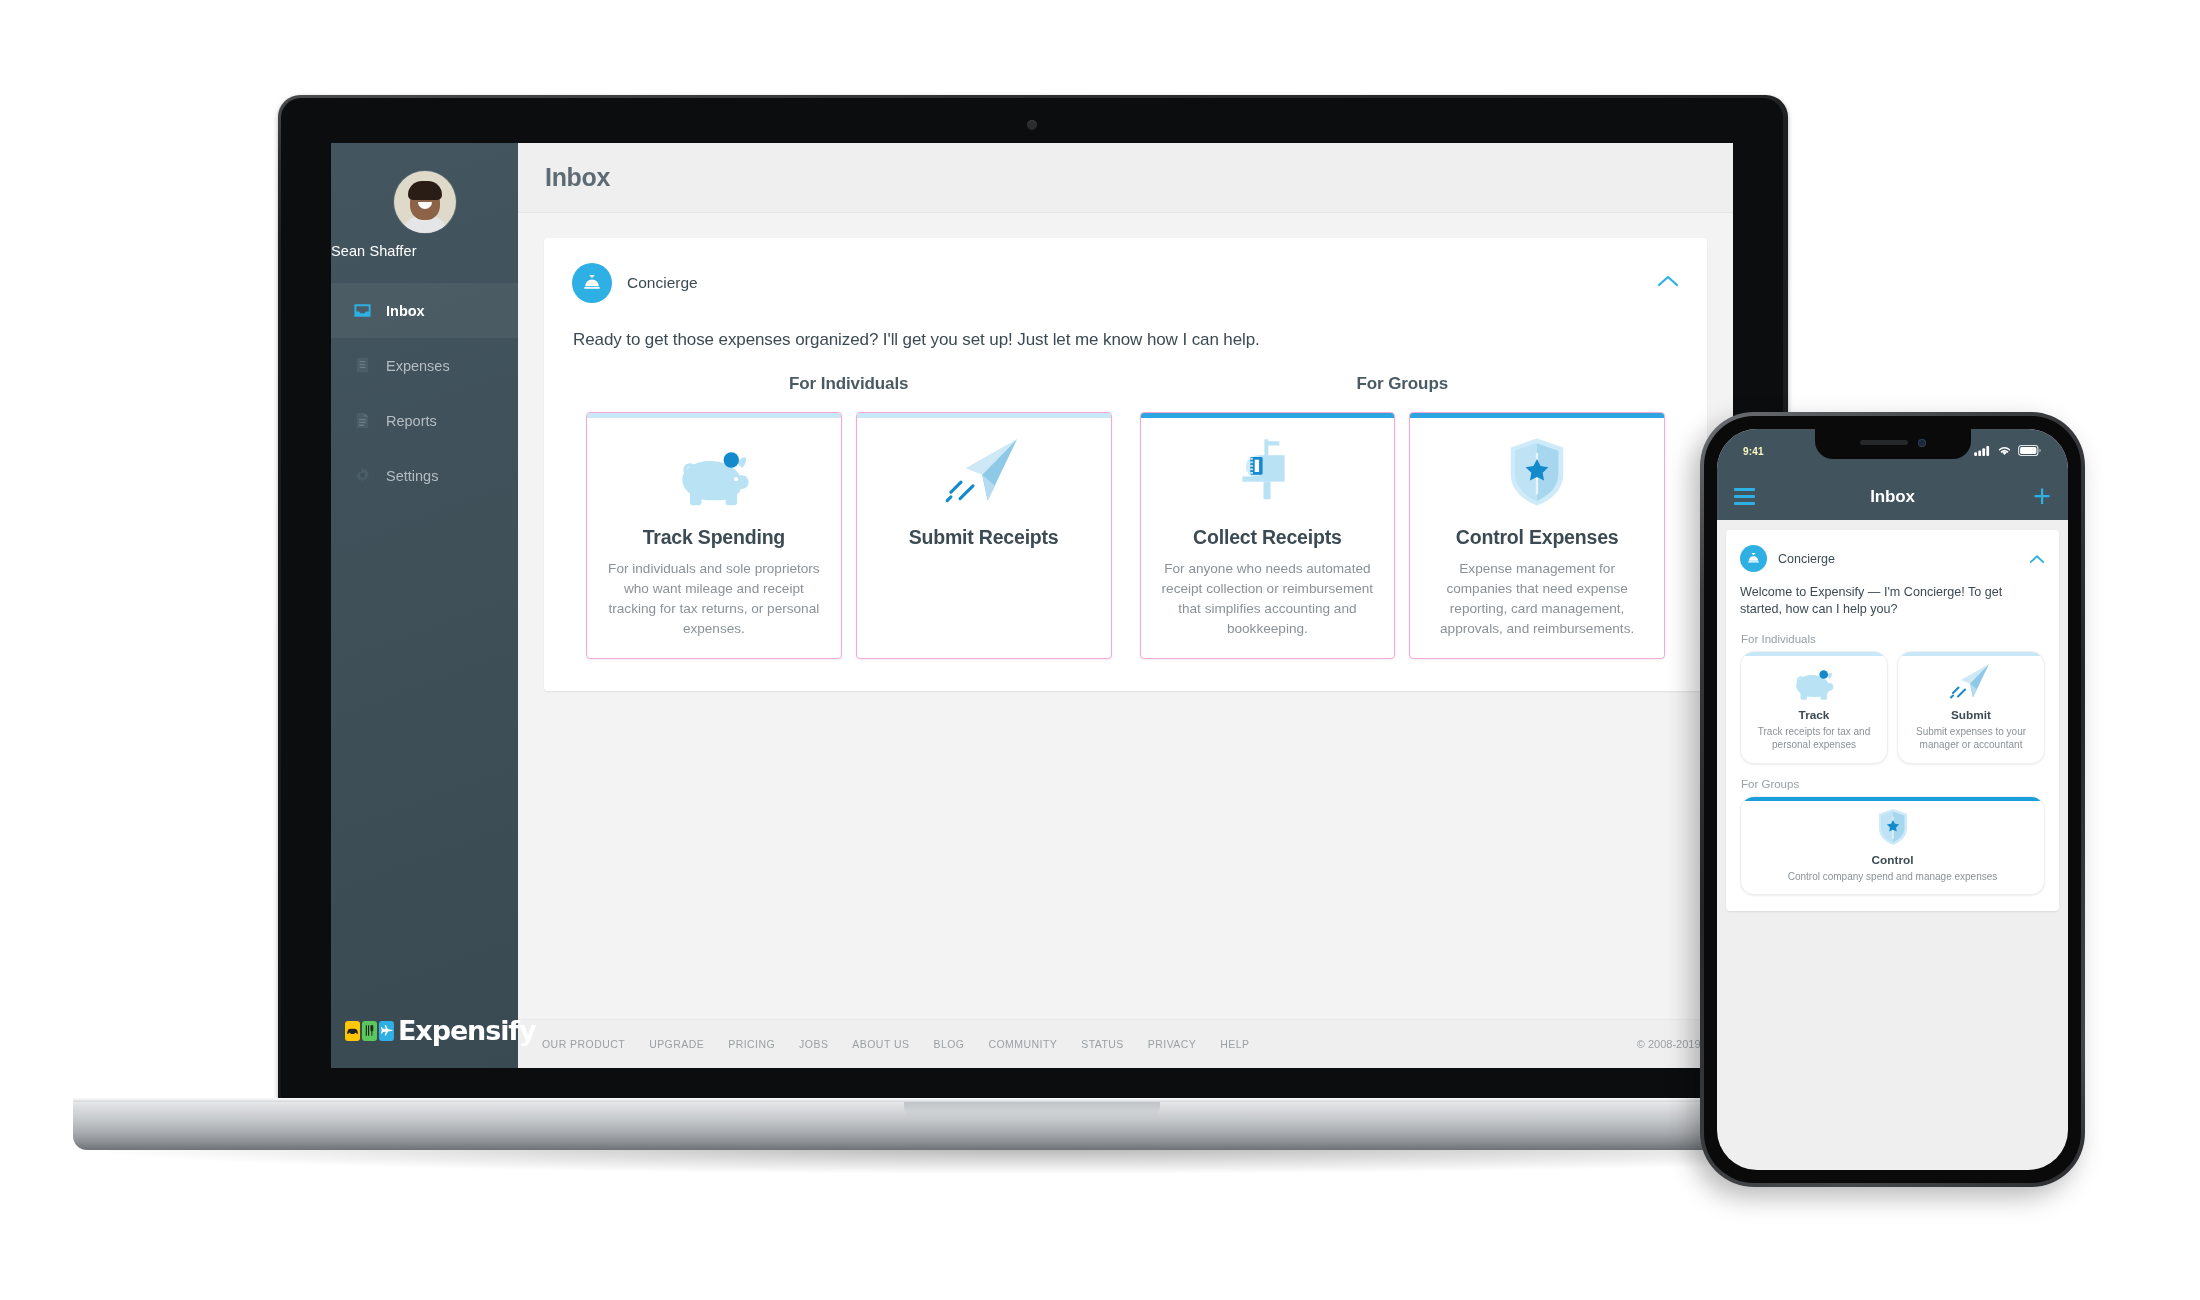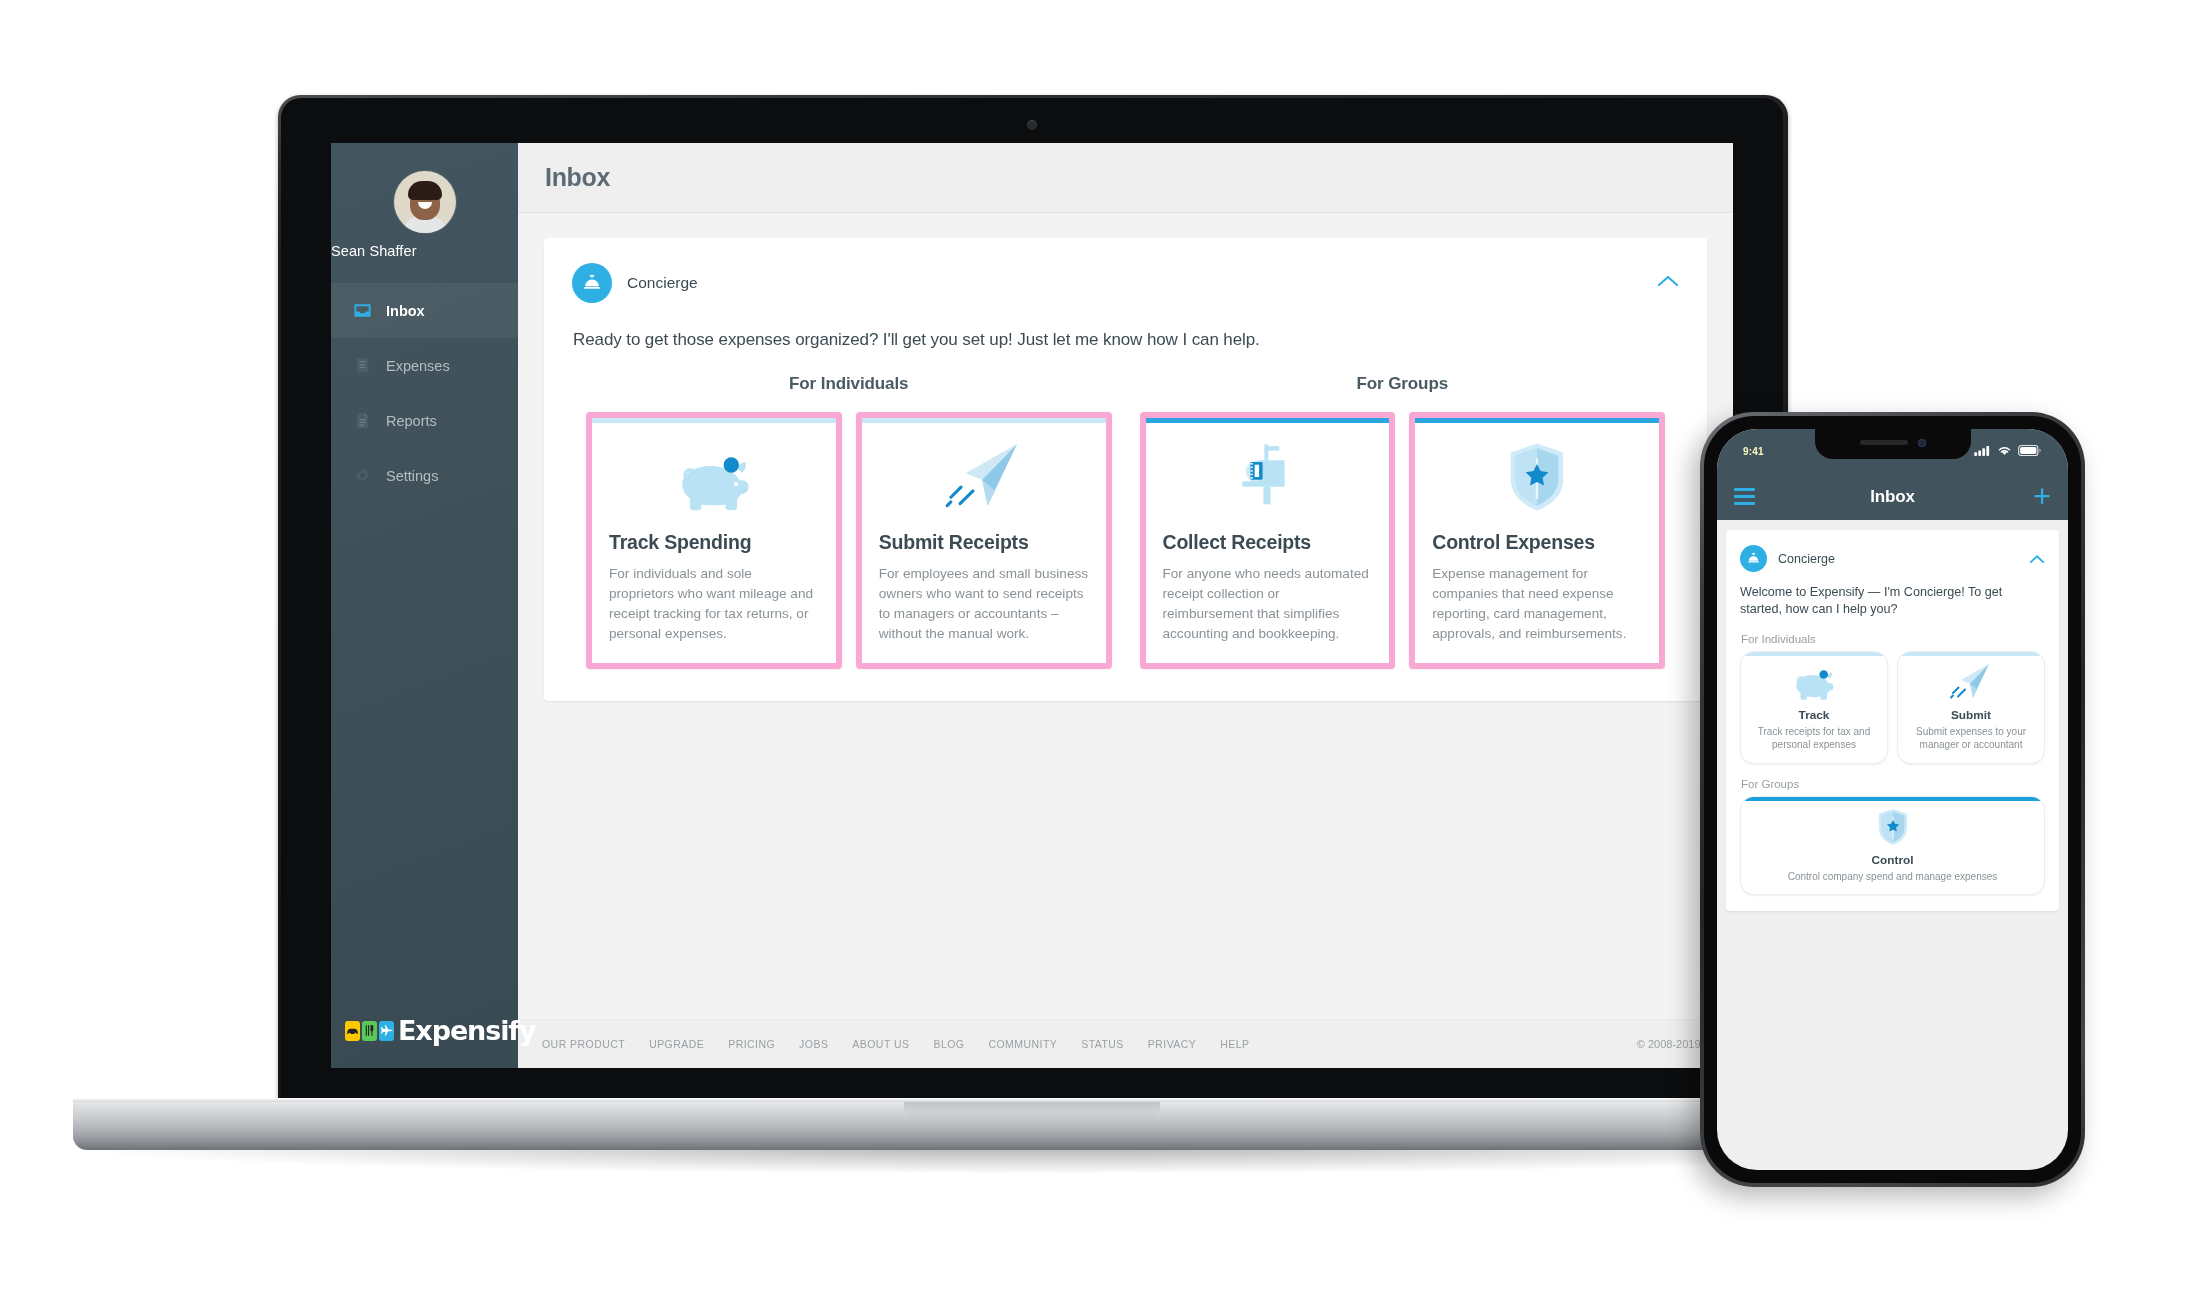--- a/index.html
+++ b/index.html
@@ -95,23 +95,23 @@
   .concierge-av{width:40px;height:40px;border-radius:50%;background:#2eb0e4;display:flex;align-items:center;justify-content:center;flex:0 0 40px;}
   .concierge-name{font-size:15.5px;color:#3c4b53;}
   .collapse{margin-left:auto;cursor:pointer;}
   .greeting{font-size:17px;color:#3c4b53;margin:27px 0 0 1px;letter-spacing:-.1px;}
 
   .groups{display:flex;gap:0;margin-top:24px;}
   .group{flex:1;min-width:0;}
   .group-title{text-align:center;font-size:17px;font-weight:bold;color:#4a5b63;margin-bottom:18px;letter-spacing:-.1px;}
   .group-cards{display:flex;gap:14px;padding:0 14px;}
   .opt-card{
-    flex:1;min-width:0;background:#fff;border:6px solid #f9a8d4;border-radius:4px;
+    flex:1;min-width:0;background:#fff;border:1px solid #f9a8d4;border-radius:4px;
     box-shadow:0 1px 3px rgba(0,0,0,.07);
-    padding:0 17px 20px;cursor:pointer;position:relative;overflow:hidden;
+    padding:0 17px 20px;text-align:center;cursor:pointer;position:relative;overflow:hidden;
   }
   .opt-card .topbar-accent{position:absolute;left:0;top:0;right:0;height:5px;}
   .opt-ill{height:108px;display:flex;align-items:center;justify-content:center;margin-top:5px;}
   .opt-title{font-size:19.5px;font-weight:bold;color:#3c4b53;letter-spacing:-.2px;margin-bottom:10px;}
   .opt-desc{font-size:13.6px;line-height:1.46;color:#8a9297;}
 
   .footer{
     height:48px;flex:0 0 48px;background:#efefef;display:flex;align-items:center;
     padding-left:24px;gap:24px;border-top:1px solid #e9e9e9;
   }
@@ -315,21 +315,20 @@
                               <path d="M86 6L48 45l6 28z" fill="#8fc9e8"></path>
                               <path d="M48 45l6 28 8-16z" fill="#b4dbef"></path>
                               <g stroke="#128acb" stroke-width="3.4" stroke-linecap="round">
                                 <path d="M14 64l11-11"></path>
                                   <path d="M24 71l14-14"></path>
                                   <path d="M10 73l4-4"></path>
                               </g>
                             </svg>
                           </div>
                           <div class="opt-title">Submit Receipts</div>
-                          <div class="opt-desc">For employees and small business owners who want to send receipts to managers or accountants – without the manual work.</div>
                         </div>
                       </div>
                     </div>
 
                     <div class="group">
                       <div class="group-title">For Groups</div>
                       <div class="group-cards">
                         <div class="opt-card">
                           <div class="topbar-accent" style="background:#2da5e0"></div>
                           <div class="opt-ill">

